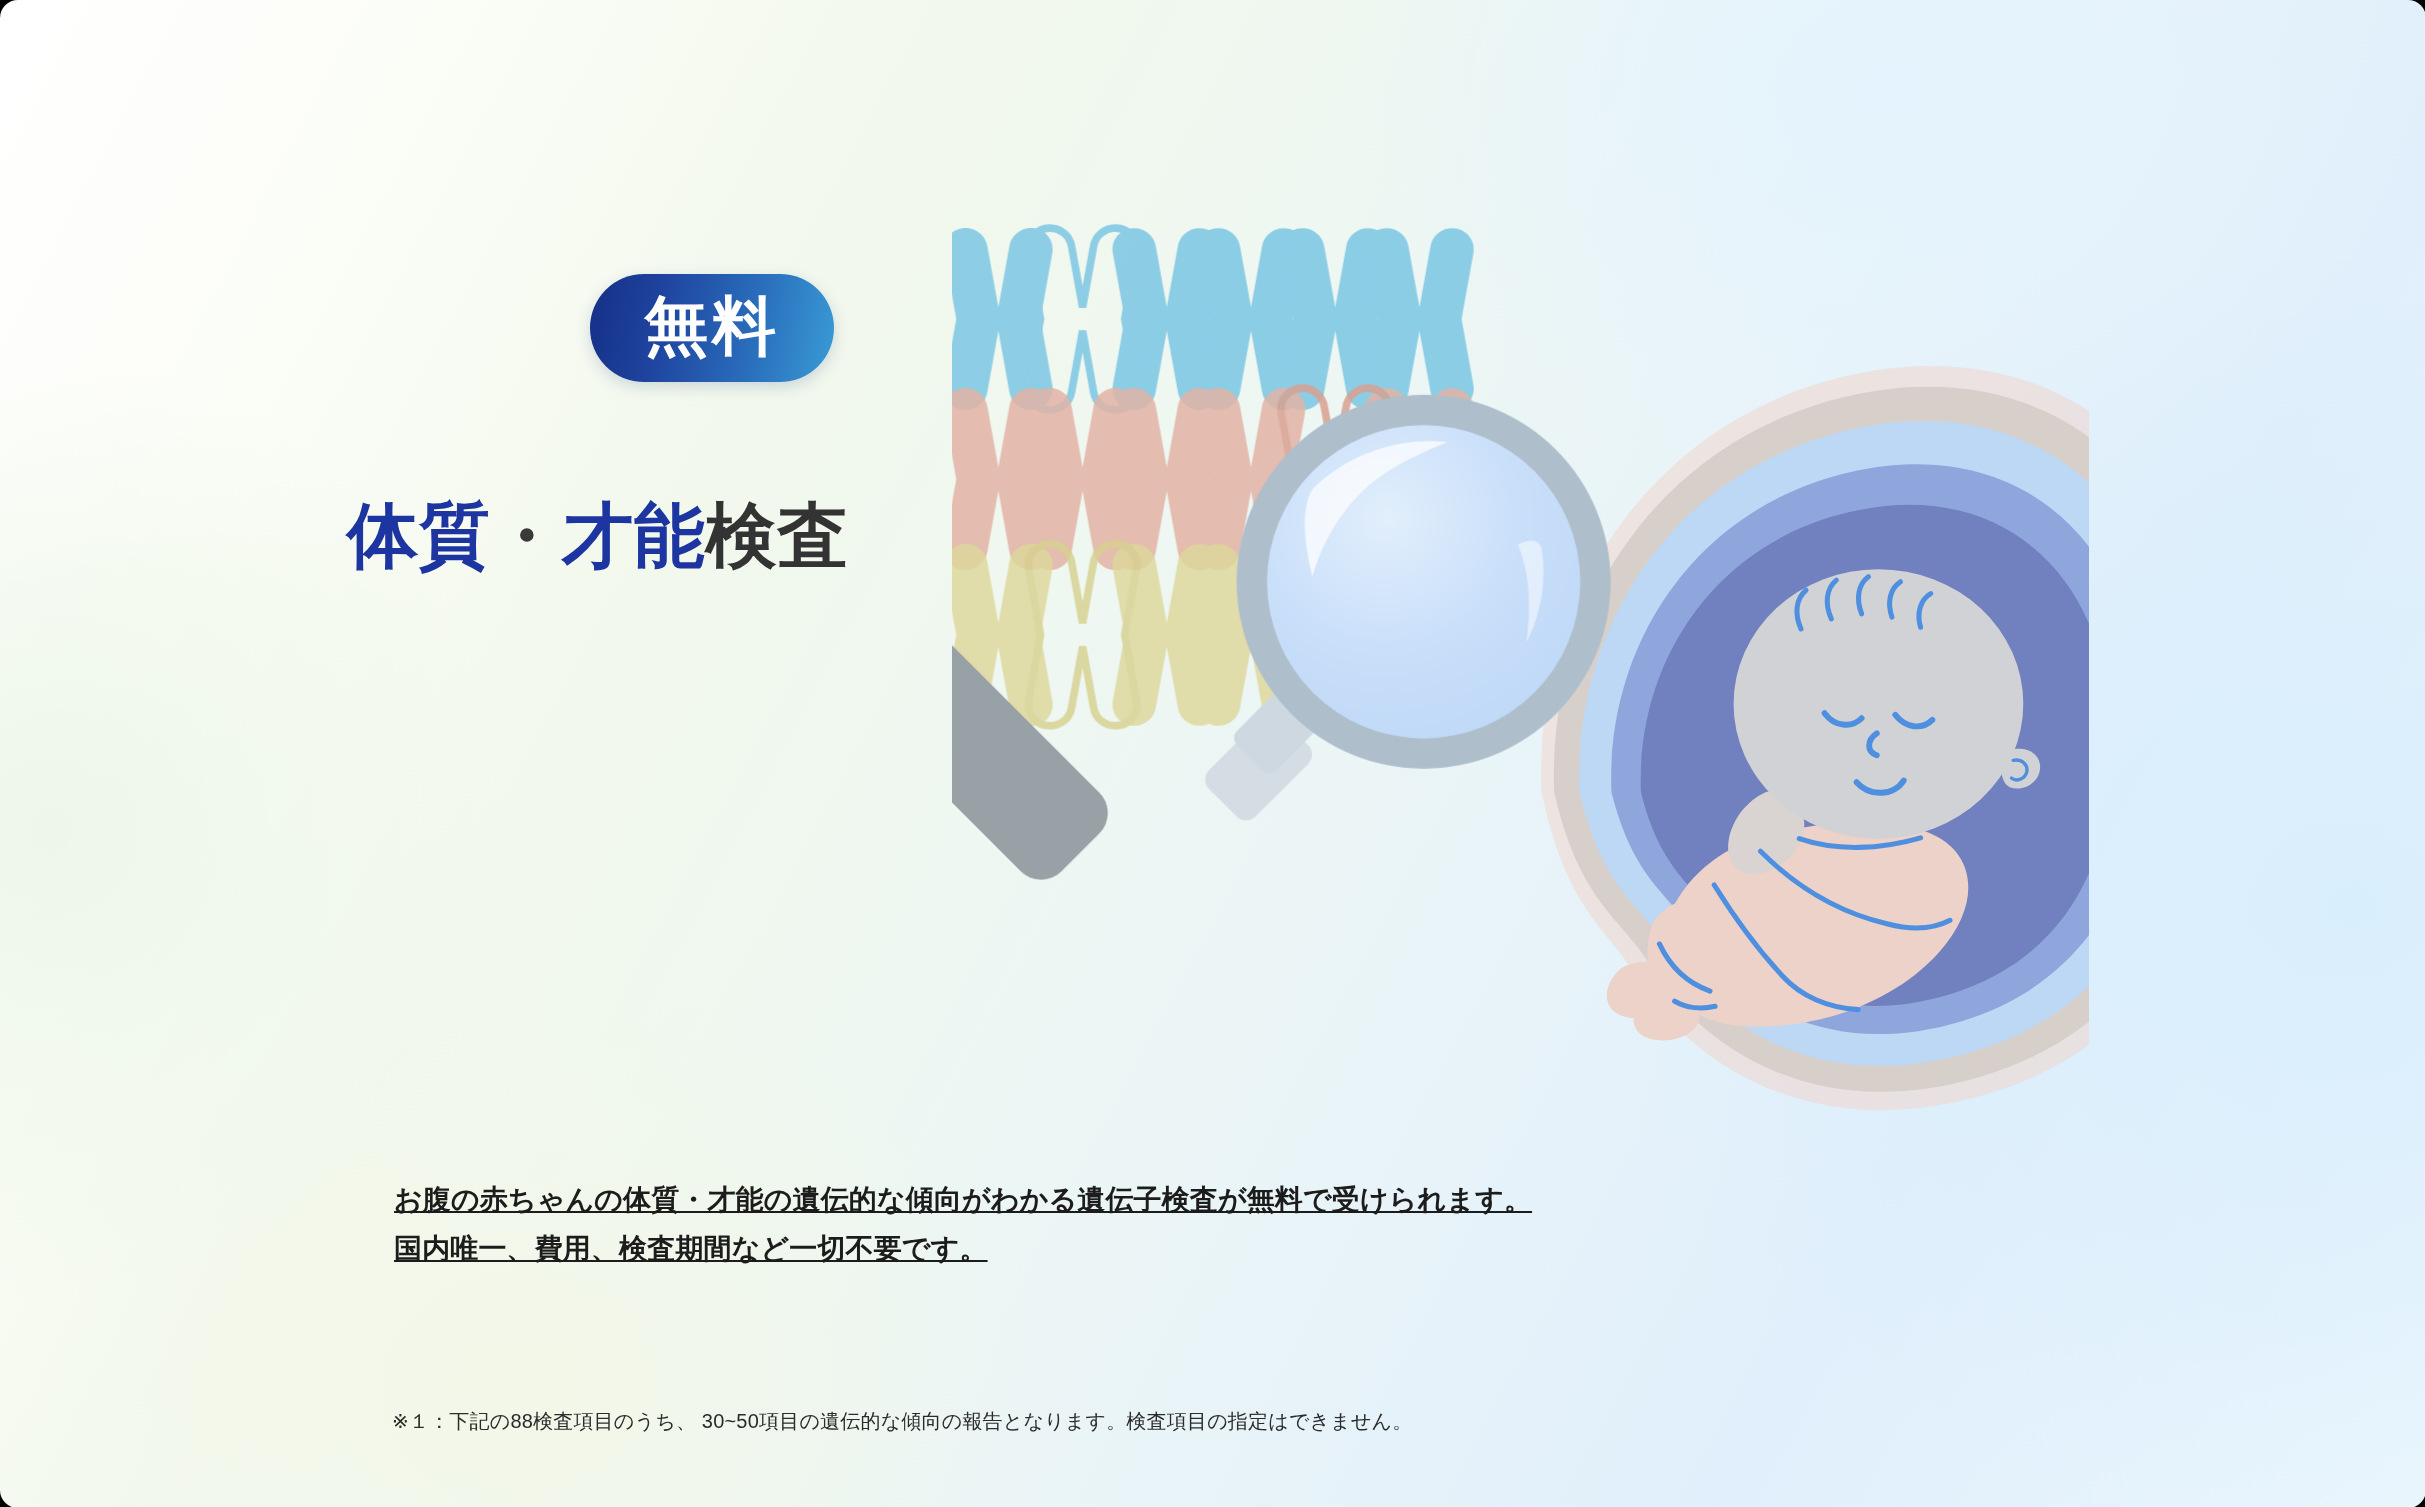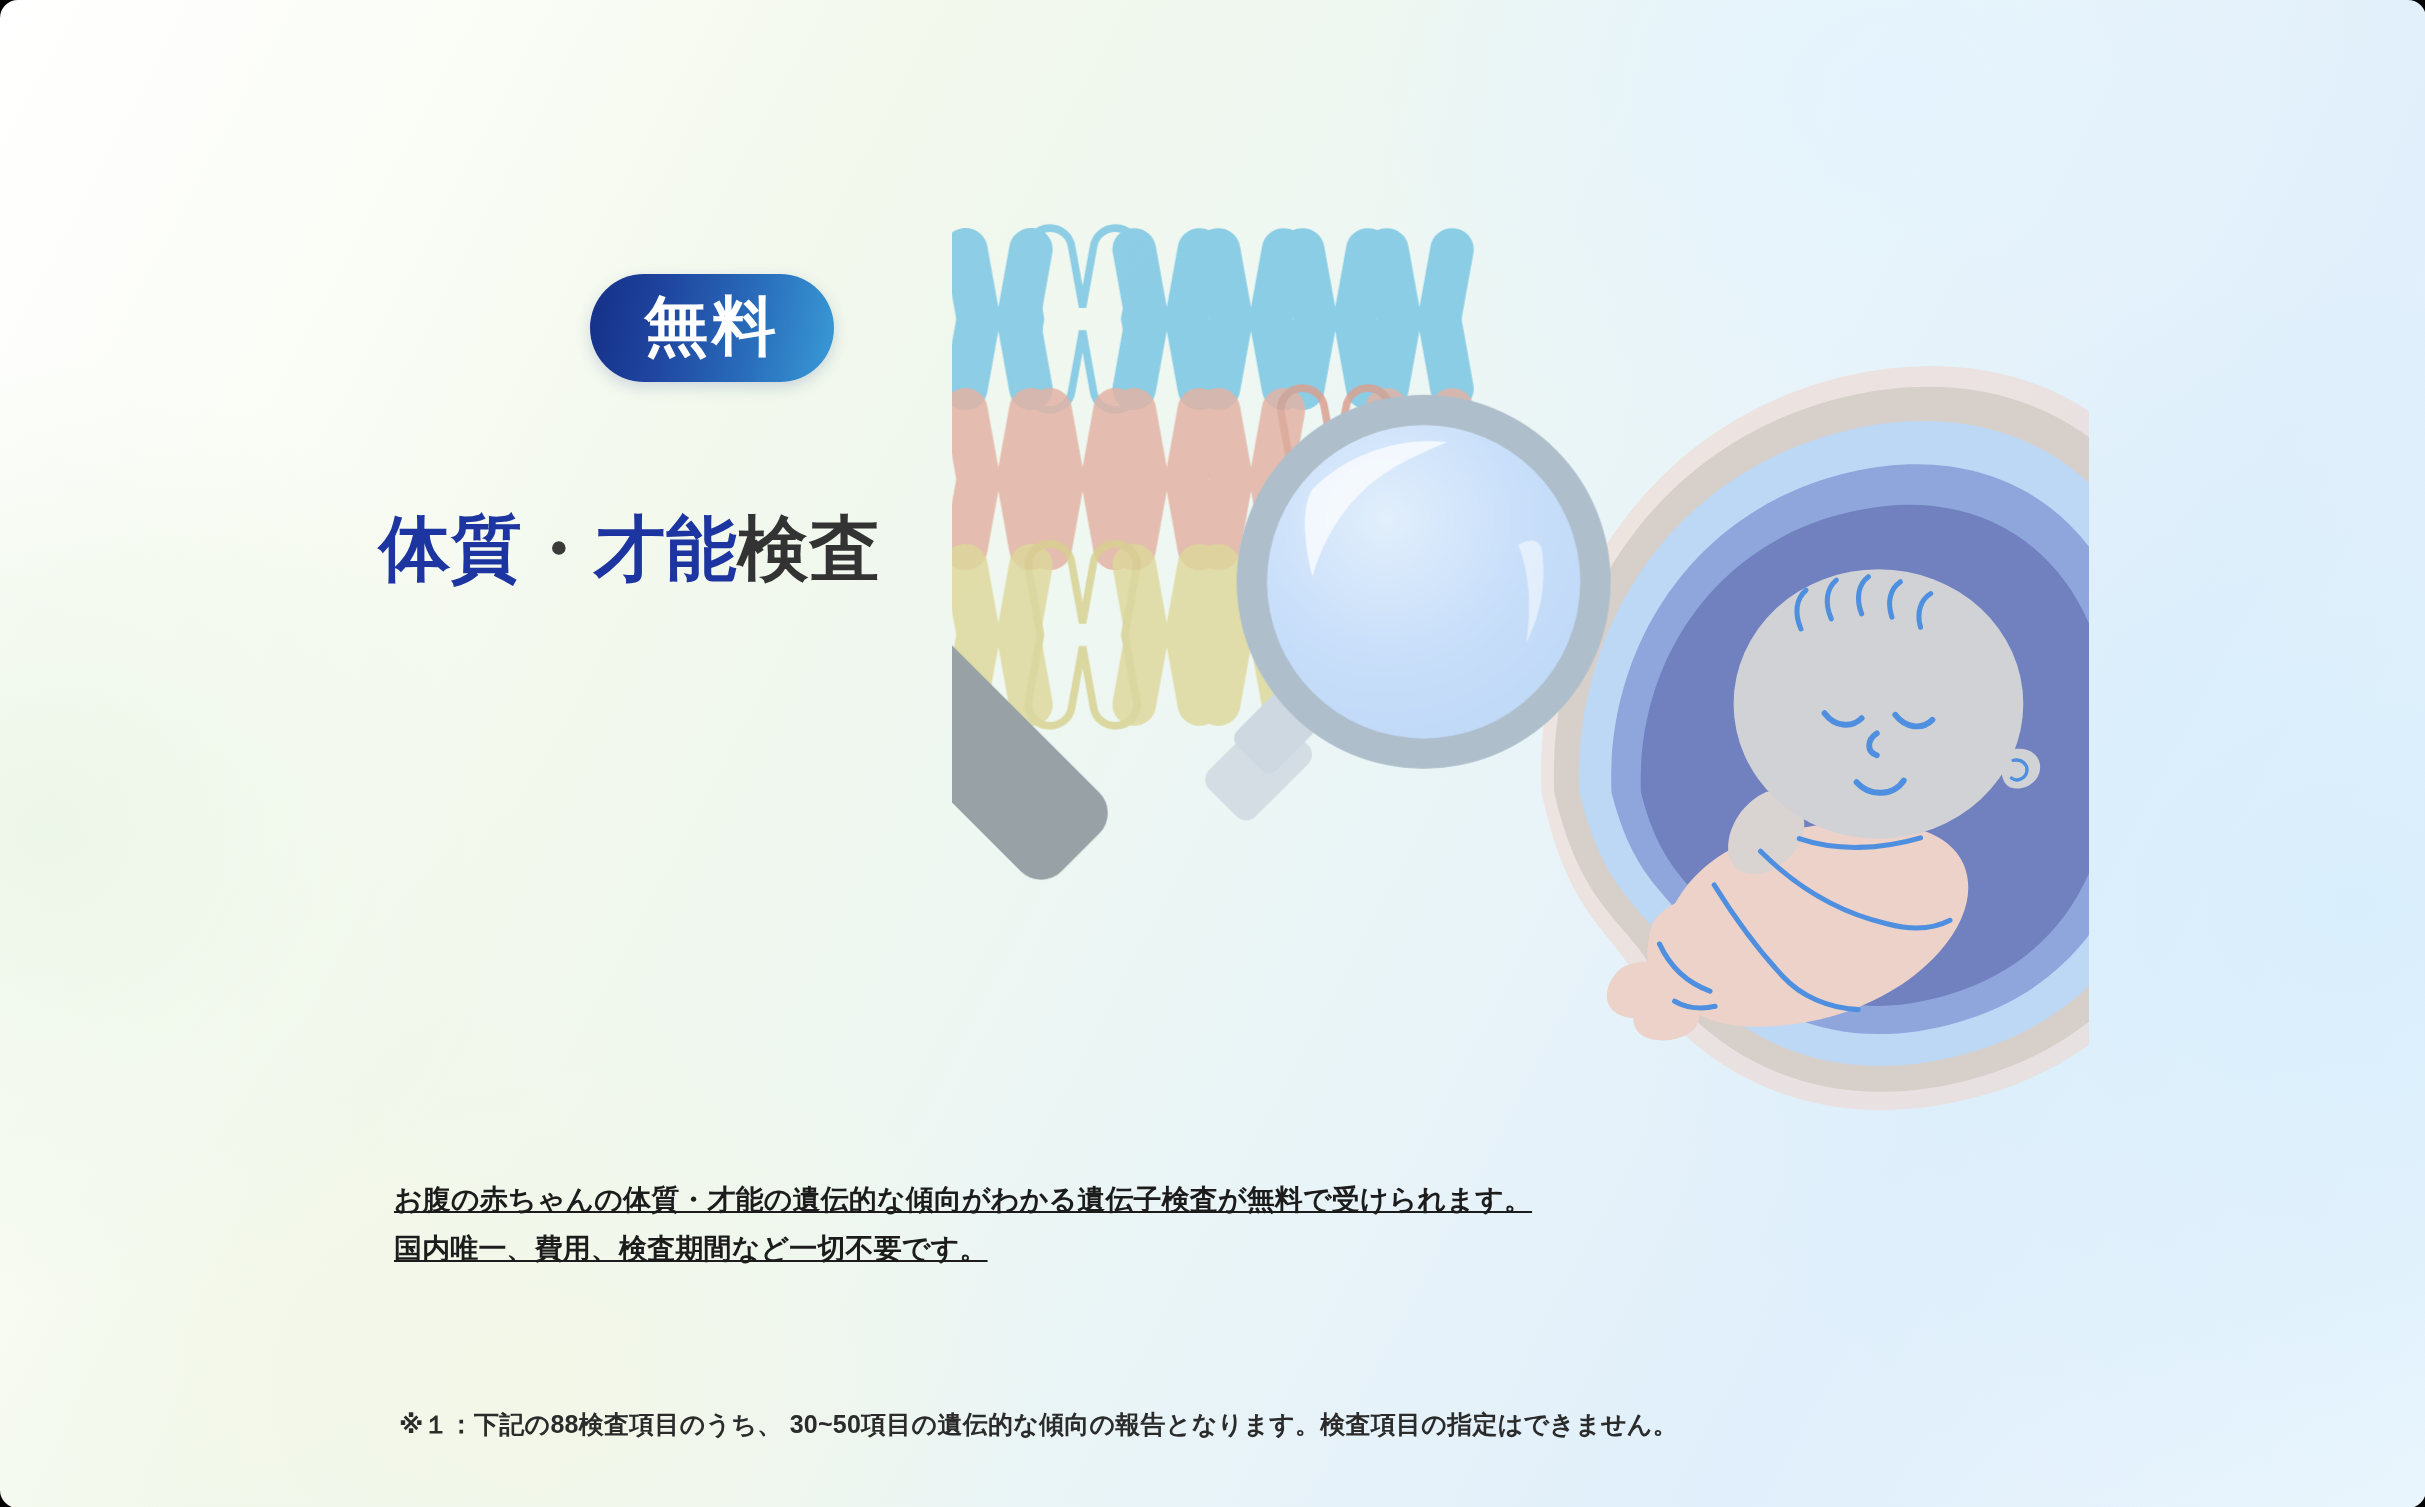--- a/index.html
+++ b/index.html
@@ -29,42 +29,41 @@
     color:#fff; font-size:64px; font-weight:700; letter-spacing:.06em;
     line-height:1; transform:translateY(-1.7px);
   }
 
   .head-line{
     position:absolute; left:0; width:1196px; text-align:center;
     font-size:71px; font-weight:700; letter-spacing:.01em;
     color:#333333; line-height:1.08; white-space:nowrap;
   }
   #head1{ top:403px; }
-  #head2{ top:511px;padding-left:32px; }
+  #head2{ top:498px; }
   .blue{ color:#1d35a0; }
   .dot{ color:#3a3a3a; }
 
   
   #art{ position:absolute; left:952px; top:211px; width:1137px; height:910px; }
   #art svg{ display:block; width:100%; height:100%; }
 
   
   #body-copy{
     position:absolute; left:392px; top:1174px; width:1769px;
     font-size:28px; font-weight:700; color:#1c1c1c; line-height:1.68;
     letter-spacing:.005em;
   }
   #body-copy p{ margin:2px; white-space:nowrap;text-decoration:underline; }
   .note-mark{ font-size:18.5px; font-weight:700; vertical-align:super; margin-left:8.4px; }
 
   #footnote{
     position:absolute; left:392px; top:1408px; width:1769px;
-    font-size:25px; font-weight:700; color:#2b2b2b; letter-spacing:.01em;
+    font-size:20px; font-weight:400; color:#2b2b2b; letter-spacing:.01em;
     white-space:nowrap;
-    margin-left:7px;
   }
 </style>
 </head>
 <body>
 
 <div id="card">
 
   <div id="badge">
     <span>無料</span>
   </div>

